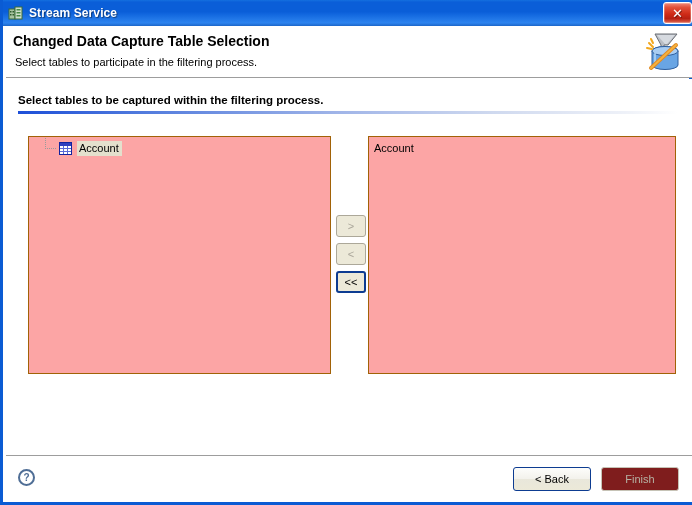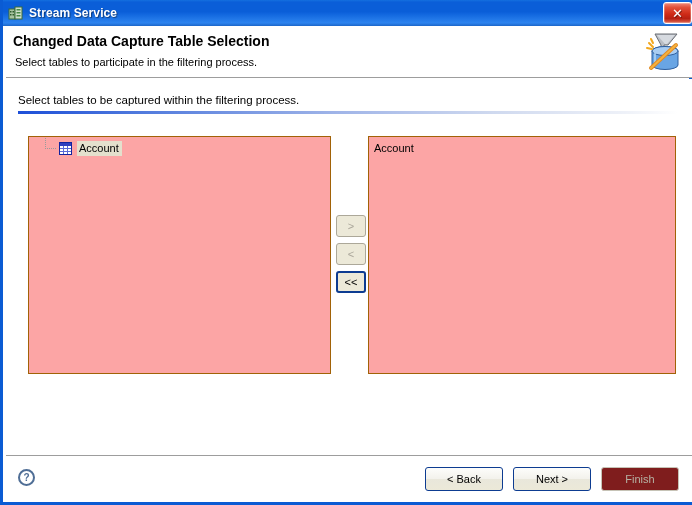--- a/index.html
+++ b/index.html
@@ -110,21 +110,21 @@
     position: absolute;
     left: 3px; top: 79px;
     width: 686px; height: 423px;
     background: #ffffff;
   }
 
   .instruction {
     position: absolute;
     left: 12px; top: 15px;
     font-size: 11.5px;
-    font-weight: normal;
+    font-weight: bold;
     color: #000000;
     white-space: nowrap;
   }
   .rule {
     position: absolute;
     left: 12px; top: 32px;
     width: 660px; height: 3px;
     background: linear-gradient(to right, #1d4fd8 0%, #4f79dd 18%, #9fb4e8 48%, #cfd9ef 72%, #eef1f8 92%, #ffffff 100%);
   }
 
@@ -371,17 +371,16 @@
     </div>
 
   </div>
 
   <div class="footer-sep"></div>
 
   <div class="help-icon">?</div>
 
   <div class="btnrow">
     <div class="btn">&lt; Back</div>
-    <div class="btn">Next &gt;</div>
     <div class="btn disabled">Finish</div>
   </div>
 
 </div>
 
 </body></html>

